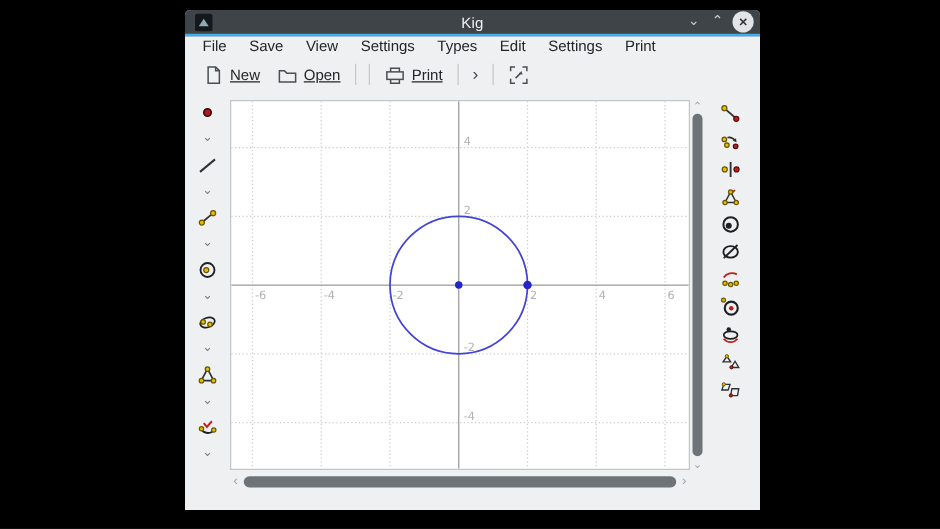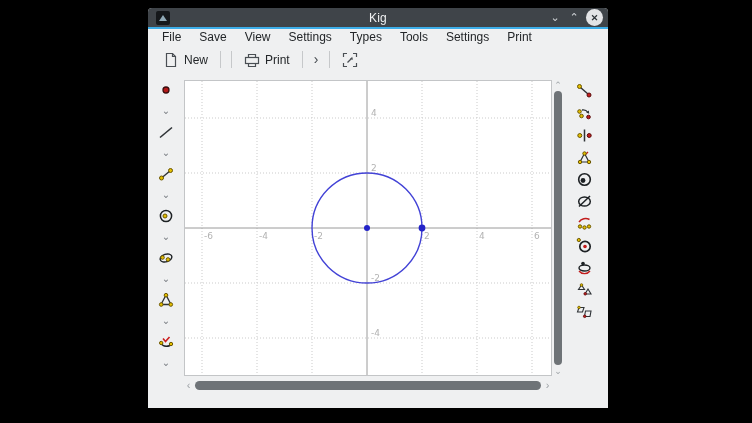--- a/index.html
+++ b/index.html
@@ -27,21 +27,21 @@
                color:#2c3136; font-size:9px; display:flex; align-items:center;
                justify-content:center; font-weight:bold; }
 
   
   .menubar { height:17px; display:flex; align-items:flex-end; padding-left:5px; }
   .menu-item { padding:0 9px; font-size:12px; color:#232629; line-height:17px; }
 
   
   .toolbar { height:27px; display:flex; align-items:center; padding-left:8px; }
   .tb-btn { display:flex; align-items:center; gap:5px; padding:0 7px; height:23px;
-            font-size:12px; color:#232629; border-radius:2px; }
+            font-size:12px; color:#232629; border-radius:2px;text-decoration:underline; }
   .tb-btn svg { flex:none; }
   .tb-sep { width:1px; height:17px; background:#c6c8ca; margin:0 5px; }
   .tb-chev { font-size:14px; color:#43484d; padding:0 6px; line-height:23px; }
 
   
   .main { position:absolute; top:65px; left:0; right:0; bottom:0; background:#eff0f1; }
 
   .side-tools { position:absolute; top:0; bottom:0; display:flex;
                 flex-direction:column; align-items:center; padding-top:6px; }
   .side-left  { left:0;  width:36px; }
@@ -87,32 +87,38 @@
         </div>
     </div>
   </div>
 
   <div class="menubar">
     <div class="menu-item">File</div>
     <div class="menu-item">Save</div>
     <div class="menu-item">View</div>
     <div class="menu-item">Settings</div>
     <div class="menu-item">Types</div>
-    <div class="menu-item">Tools</div>
+    <div class="menu-item">Edit</div>
     <div class="menu-item">Settings</div>
     <div class="menu-item">Print</div>
   </div>
 
   <div class="toolbar">
     <div class="tb-btn">
       <svg width="16" height="16" viewBox="0 0 16 16">
           <path d="M3.5 1.5h6l3 3v10h-9z" fill="none" stroke="#4a4f54" stroke-width="1.2"></path>
           <path d="M9.5 1.5v3h3" fill="none" stroke="#4a4f54" stroke-width="1.2"></path>
         </svg>
       <span>New</span>
+    </div>
+    <div class="tb-btn">
+      <svg width="16" height="16" viewBox="0 0 16 16">
+          <path d="M1.5 4.5v9h13v-7h-7l-2-2z" fill="none" stroke="#4a4f54" stroke-width="1.2"></path>
+        </svg>
+      <span>Open</span>
     </div>
     <div class="tb-sep"></div>
     <div class="tb-sep"></div>
     <div class="tb-btn">
       <svg width="16" height="16" viewBox="0 0 16 16">
           <rect x="1.5" y="5.5" width="13" height="6" fill="none" stroke="#4a4f54" stroke-width="1.2"></rect>
           <path d="M4.5 5.5v-3h7v3" fill="none" stroke="#4a4f54" stroke-width="1.2"></path>
           <path d="M4.5 11.5v3h7v-3" fill="none" stroke="#4a4f54" stroke-width="1.2"></path>
         </svg>
       <span>Print</span>

